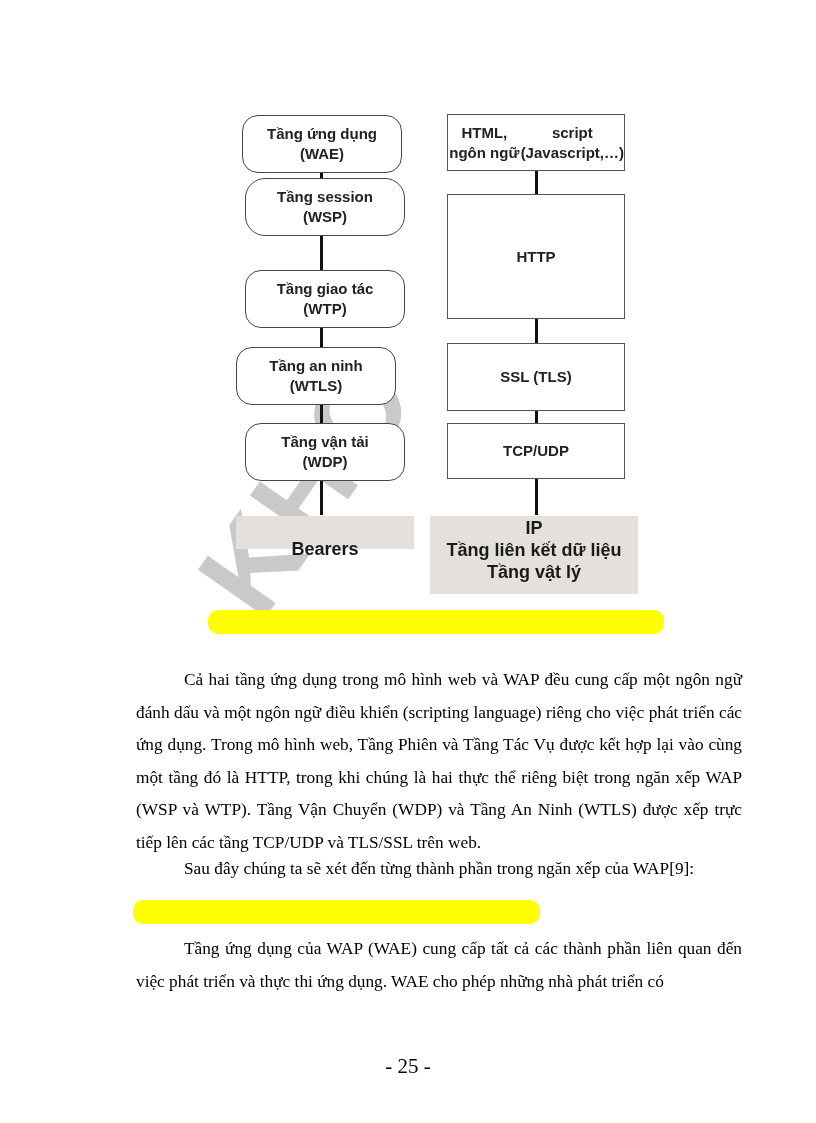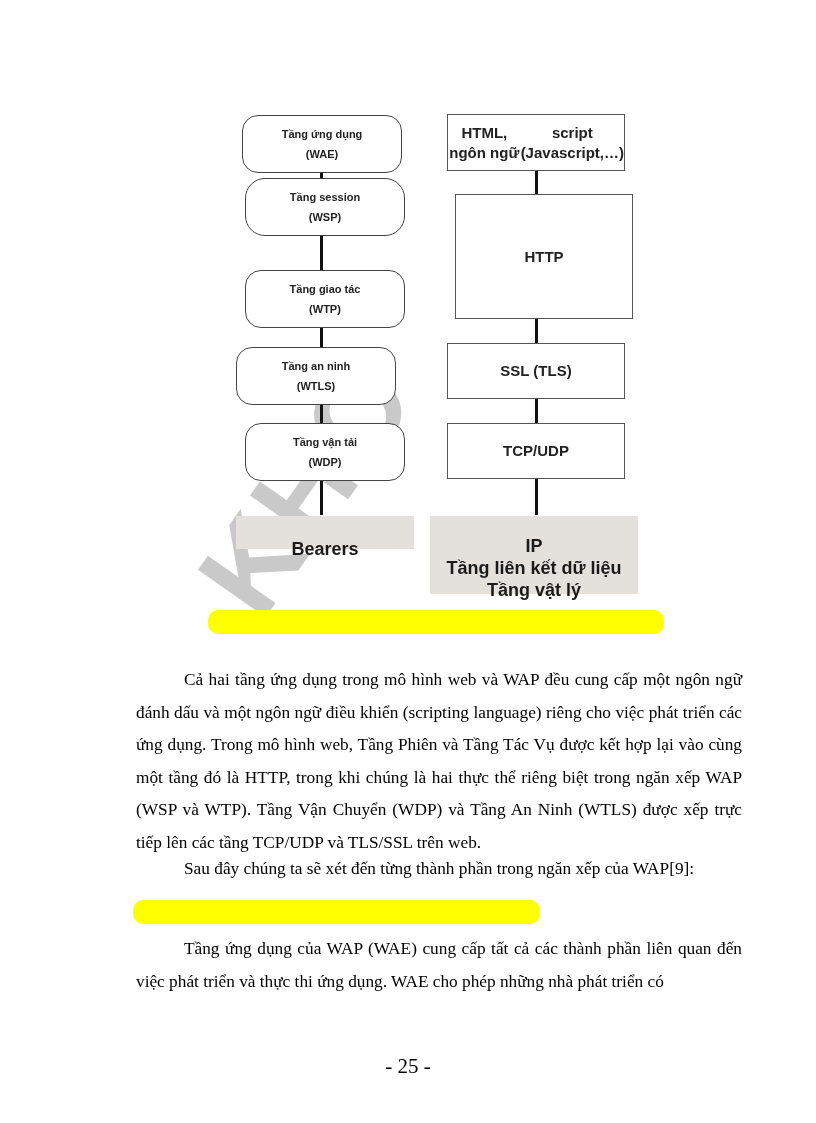--- a/index.html
+++ b/index.html
@@ -4,21 +4,21 @@
 <style>
   html, body { margin: 0; padding: 0; background: #ffffff; }
   body { width: 816px; height: 1123px; position: relative; overflow: hidden; font-family: "Liberation Serif", serif; color: #000; }
 
   .diagram { position: absolute; left: 0; top: 0; width: 816px; height: 600px; }
   .stack-line { position: absolute; width: 3px; background: #111; }
   .pill {
     position: absolute; width: 160px; height: 58px;
     border: 1px solid #444; border-radius: 16px; background: #fff;
     display: flex; flex-direction: column; align-items: center; justify-content: center;
-    font-family: "Liberation Sans", sans-serif; font-weight: bold; font-size: 11px; line-height: 20px; color: #222;
+    font-family: "Liberation Sans", sans-serif; font-weight: bold; font-size: 15px; line-height: 20px; color: #222;
     box-sizing: border-box;
   }
   .box {
     position: absolute; width: 178px;
     border: 1px solid #555; background: #fff;
     display: flex; flex-direction: row; align-items: center; justify-content: center;
     font-family: "Liberation Sans", sans-serif; font-weight: bold; font-size: 15px; line-height: 20px; color: #222;
     box-sizing: border-box; text-align: center;
   }
   .base {
@@ -75,34 +75,34 @@
   </div>
   <div class="pill" style="left:245px; top:423px;">
     <span>Tầng vận tải</span>
     <span>(WDP)</span>
   </div>
 
   <div class="box" style="left:447px; top:114px; height:57px;">
     <span>HTML, ngôn ngữ</span>
     <span>script (Javascript,…)</span>
   </div>
-  <div class="box" style="left:447px; top:194px; height:125px;margin-left:8px;">
+  <div class="box" style="left:447px; top:194px; height:125px;">
     <span>HTTP</span>
   </div>
-  <div class="box" style="left:447px; top:343px; height:56px;">
+  <div class="box" style="left:447px; top:343px; height:68px;">
     <span>SSL (TLS)</span>
   </div>
   <div class="box" style="left:447px; top:423px; height:56px;">
     <span>TCP/UDP</span>
   </div>
 
   <div class="base" style="left:236px; top:516px; width:178px; height:33px; padding-top:22px;">
     <span>Bearers</span>
   </div>
-  <div class="base" style="left:430px; top:516px; width:208px; height:78px; padding-top:19px;">
+  <div class="base" style="left:430px; top:516px; width:208px; height:78px; padding-top:1px;">
     <span>IP</span>
     <span>Tầng liên kết dữ liệu</span>
     <span>Tầng vật lý</span>
   </div>
 </div>
 
 <div class="highlight" style="left:208px; top:610px; width:456px; height:24px;"></div>
 
 <div class="para" style="top:664px;">Cả hai tầng ứng dụng trong mô hình web và WAP đều cung cấp một ngôn ngữ đánh dấu và một ngôn ngữ điều khiển (scripting language) riêng cho việc phát triển các ứng dụng. Trong mô hình web, Tầng Phiên và Tầng Tác Vụ được kết hợp lại vào cùng một tầng đó là HTTP, trong khi chúng là hai thực thể riêng biệt  trong ngăn xếp WAP (WSP và WTP). Tầng Vận Chuyển (WDP) và Tầng An Ninh (WTLS) được xếp trực tiếp lên các tầng TCP/UDP và TLS/SSL trên web.</div>
 <div class="para" style="top:853px;">Sau đây chúng ta sẽ xét đến từng thành phần trong ngăn xếp của WAP[9]:</div>

